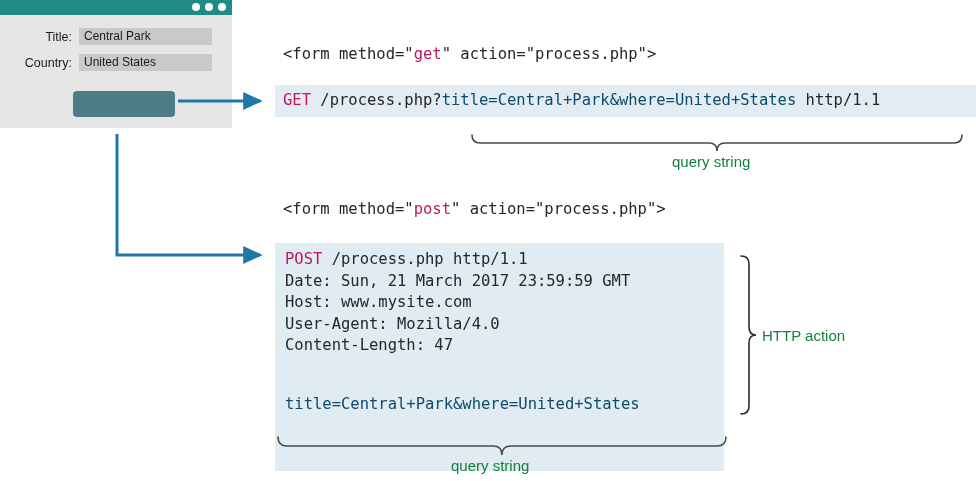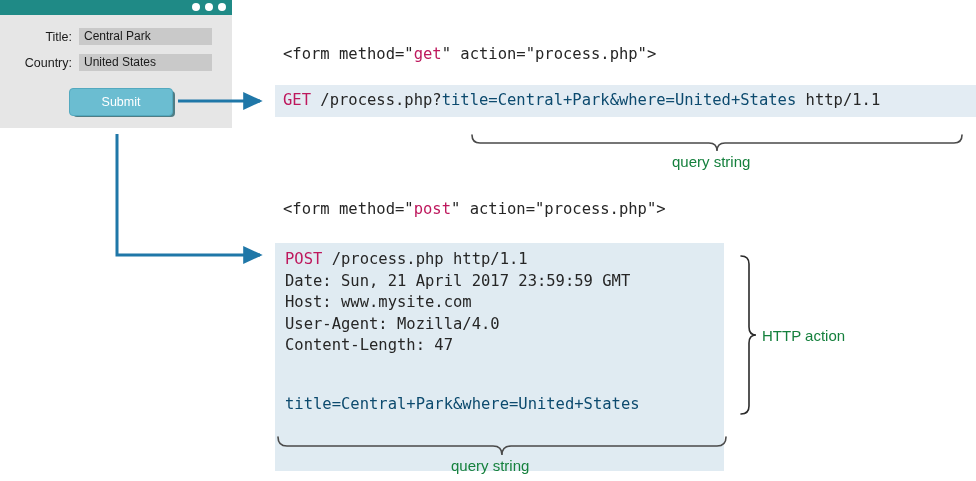--- a/index.html
+++ b/index.html
@@ -90,35 +90,34 @@
       <span class="field-label">Title:</span>
       <input class="field-input" type="text" value="Central Park" style="">
     </div>
 
     <div class="field-row" id="row-country">
       <span class="field-label">Country:</span>
       <input class="field-input" type="text" value="United States" style="">
     </div>
 
     <div id="submit-shadow"></div>
-    <div id="submit-button">Submit</div>
   </div>
 
   <div id="get-form-line" class="code"><span>&lt;form method="</span><span class="kw">get</span><span>" action="process.php"&gt;</span></div>
 
   <div id="get-band">
     <div id="get-line" class="code"><span class="kw">GET</span><span> /process.php?</span><span class="qs">title=Central+Park&amp;where=United+States</span><span> http/1.1</span></div>
   </div>
 
   <span class="annot" id="label-query-top">query string</span>
 
   <div id="post-form-line" class="code"><span>&lt;form method="</span><span class="kw">post</span><span>" action="process.php"&gt;</span></div>
 
   <div id="post-band">
-    <div id="post-head" class="code"><span class="kw">POST</span><span> /process.php http/1.1</span><br><span>Date: Sun, 21 April 2017 23:59:59 GMT</span><br><span>Host: www.mysite.com</span><br><span>User-Agent: Mozilla/4.0</span><br><span>Content-Length: 47</span></div>
+    <div id="post-head" class="code"><span class="kw">POST</span><span> /process.php http/1.1</span><br><span>Date: Sun, 21 March 2017 23:59:59 GMT</span><br><span>Host: www.mysite.com</span><br><span>User-Agent: Mozilla/4.0</span><br><span>Content-Length: 47</span></div>
 
     <div id="post-body" class="code qs">title=Central+Park&amp;where=United+States</div>
   </div>
 
   <span class="annot" id="label-http-header">HTTP action</span>
   <span class="annot" id="label-query-bottom">query string</span>
 
   <svg class="overlay" viewBox="0 0 976 481" xmlns="http://www.w3.org/2000/svg">
     <defs>
       <marker id="arrowhead" markerWidth="7" markerHeight="7" refX="5.6" refY="3" orient="auto" markerUnits="strokeWidth">

